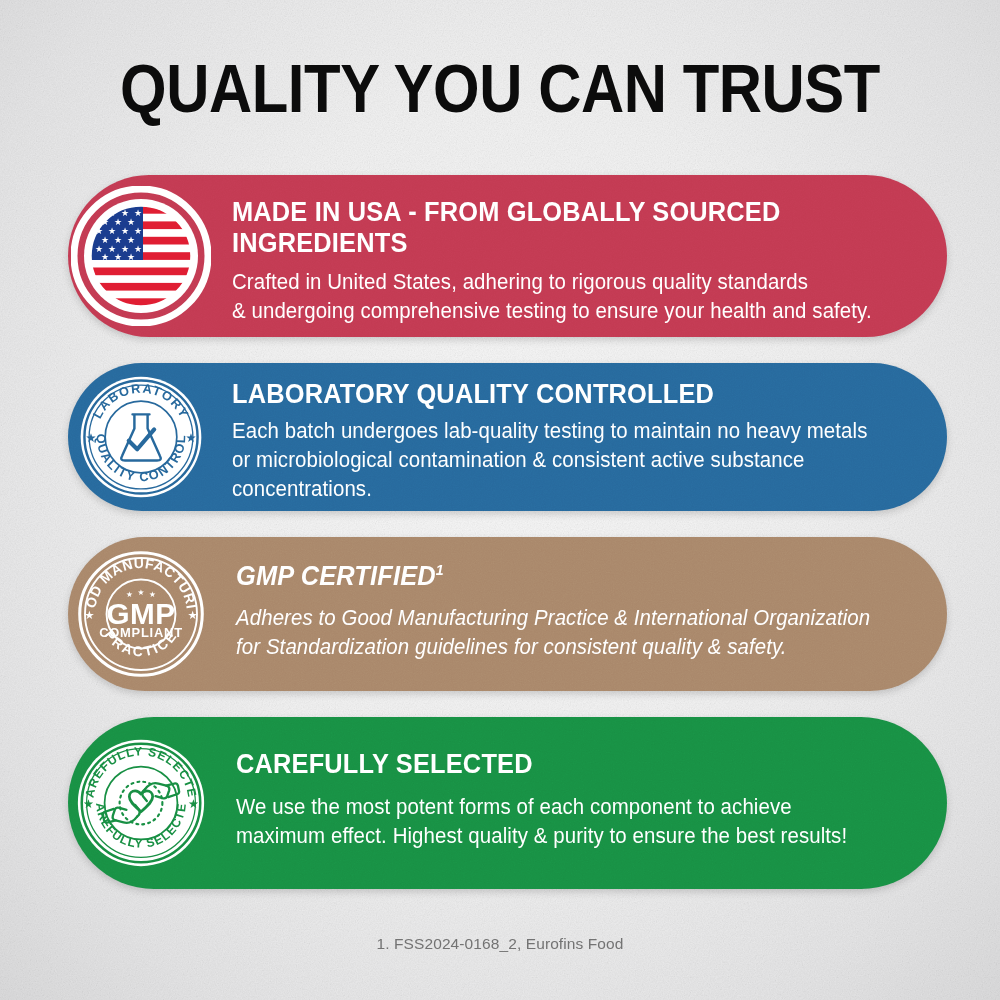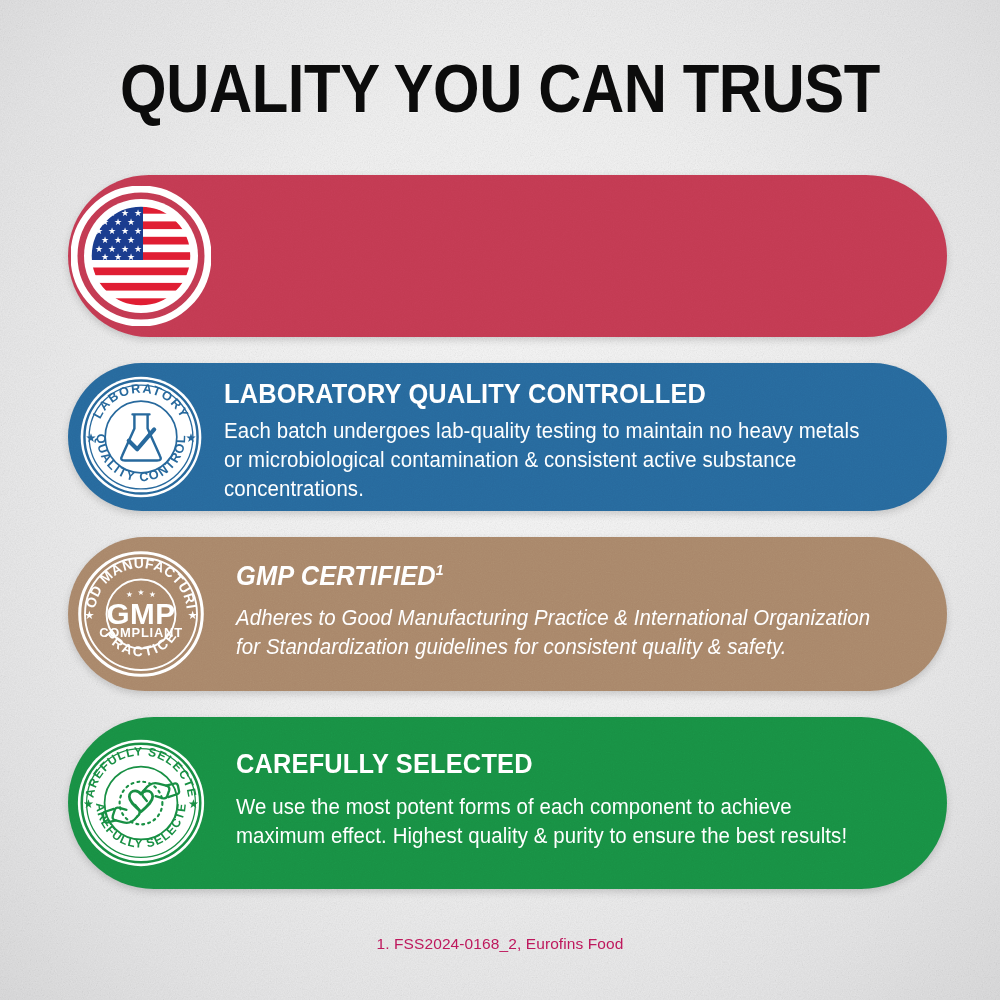--- a/index.html
+++ b/index.html
@@ -72,21 +72,21 @@
   .card-3 .badge-wrap{ width:150px; height:154px; margin-left:-2px; }
   .card-4 .badge-wrap{ width:150px; height:172px; margin-left:-2px; }
   .badge-wrap svg{ display:block; }
 
   
   .txt{
     z-index:2;
     padding-top:0;
   }
   .card-1 .txt{ margin-left:16px; margin-top:22px; }
-  .card-2 .txt{ margin-left:8px; margin-top:16px; }
+  .card-2 .txt{ margin-left:16px; margin-top:16px; }
   .card-3 .txt{ margin-left:20px; margin-top:24px;font-style:italic; }
   .card-4 .txt{ margin-left:20px; margin-top:32px; }
 
   .c-head{
     font-family:"Liberation Sans Narrow","Liberation Sans",sans-serif;
     font-weight:bold;
     color:#ffffff;
     font-size:27px;
     line-height:31px;
     letter-spacing:.2px;
@@ -111,21 +111,21 @@
   .card-3 .c-body{ margin-top:12px; }
   .card-4 .c-body{ margin-top:13px; }
 
   
   #footnote{
     position:absolute;
     left:0; right:0; top:935px;
     text-align:center;
     font-family:"Liberation Sans", sans-serif;
     font-size:15.5px;
-    color:#be185d;
+    color:#737373;
     letter-spacing:.1px;
   }
 </style>
 </head>
 <body>
 
 <div id="page">
 
   <div id="bg-texture"></div>
   <svg id="bg-noise" width="1000" height="1000" viewBox="0 0 1000 1000" preserveAspectRatio="none">
@@ -192,20 +192,26 @@
               <text x="67" y="66">★</text>
             <text x="34" y="74">★</text>
               <text x="47" y="74">★</text>
               <text x="60" y="74">★</text>
           </g>
         </g>
         <circle cx="70" cy="70" r="50.5" fill="none" stroke="#ffffff" stroke-width="2.5"></circle>
       </svg>
     </div>
 
+    <div class="txt">
+      <div class="c-head">MADE IN USA - FROM GLOBALLY SOURCED
+INGREDIENTS</div>
+      <div class="c-body">Crafted in United States, adhering to rigorous quality standards
+&amp; undergoing comprehensive testing to ensure your health and safety.</div>
+    </div>
   </div>
 
   <div class="card card-2" style="background: rgb(39, 105, 157);">
     <svg class="card-inner" viewBox="0 0 879 148" preserveAspectRatio="none">
       <filter id="cn2">
           <feTurbulence type="fractalNoise" baseFrequency="0.9" numOctaves="3"></feTurbulence>
         <feColorMatrix type="saturate" values="0"></feColorMatrix>
         </filter>
       <rect width="879" height="148" filter="url(#cn2)"></rect>
     </svg>

